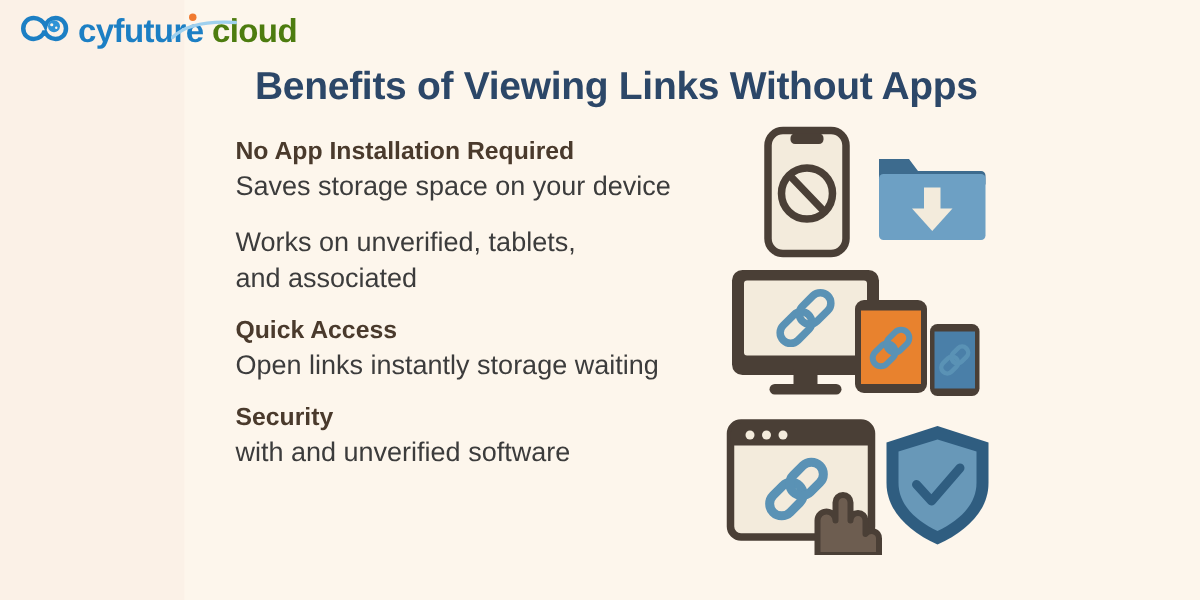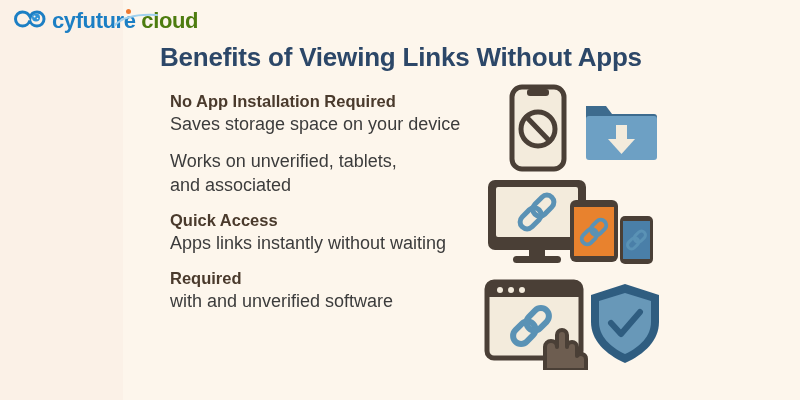--- a/index.html
+++ b/index.html
@@ -77,33 +77,33 @@
     left: 62px;
     top: 3px;
     width: 44px;
     height: 14px;
     pointer-events: none;
   }
 
   
   .headline {
     position: absolute;
-    left: 160px;
+    left: 170px;
     top: 42px;
     font-size: 26px;
     font-weight: bold;
     color: #2c4768;
     letter-spacing: -0.2px;
     white-space: nowrap;
   }
 
   
   .benefits {
     position: absolute;
-    left: 170px;
+    left: 157px;
     top: 92px;
     width: 300px;
   }
   .benefit { margin-bottom: 13px; }
   .benefit:last-child { margin-bottom: 0; }
   .b-title {
     font-size: 16.5px;
     font-weight: bold;
     color: #4a3a2c;
     line-height: 1.18;
@@ -170,26 +170,26 @@
     <div class="benefit">
       <div class="b-desc">
         <span>Works on unverified, tablets,</span>
         <span>and associated</span>
       </div>
     </div>
 
     <div class="benefit">
       <div class="b-title">Quick Access</div>
       <div class="b-desc">
-        <span>Apps links instantly without waiting</span>
-      </div>
-    </div>
-
-    <div class="benefit">
-      <div class="b-title">Required</div>
+        <span>Open links instantly storage waiting</span>
+      </div>
+    </div>
+
+    <div class="benefit">
+      <div class="b-title">Security</div>
       <div class="b-desc">
         <span>with and unverified software</span>
       </div>
     </div>
 
   </div>
 
   <div class="illus">
 
     <div class="ill-block" id="ill-1">

